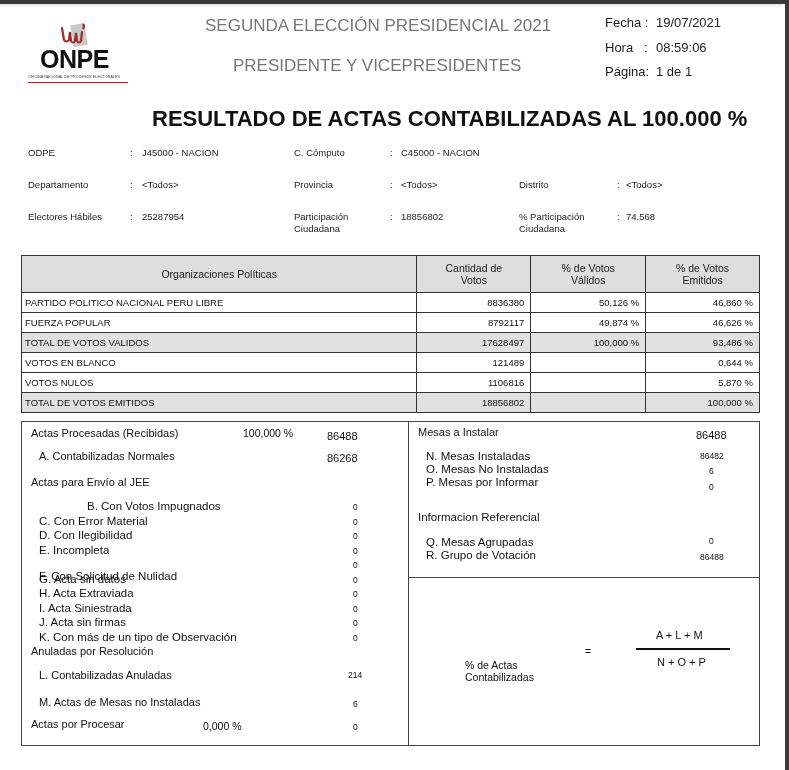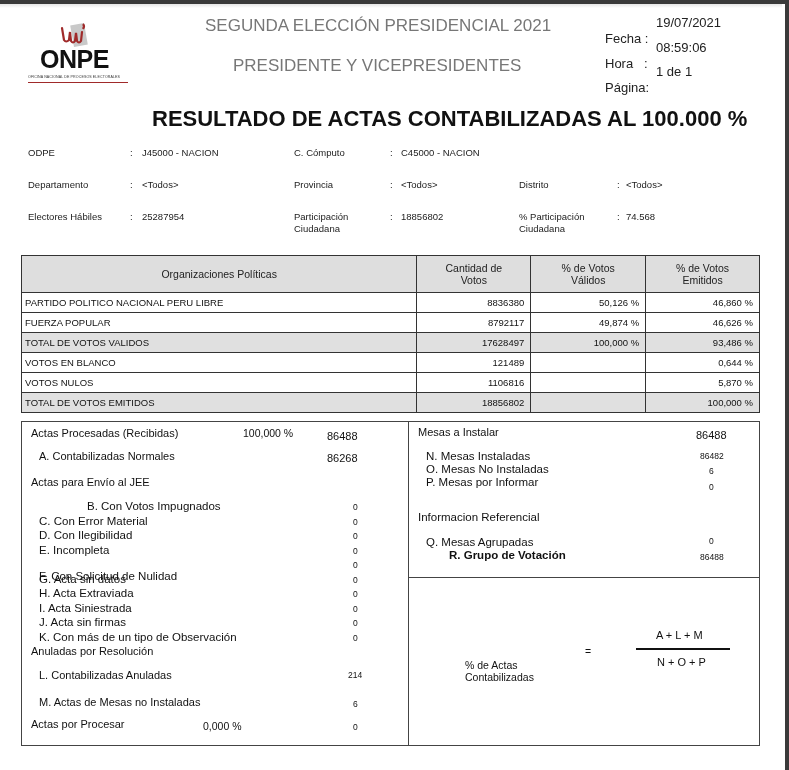--- a/index.html
+++ b/index.html
@@ -13,21 +13,21 @@
   .logo .hand { position: absolute; left: 34px; top: 4px; width: 30px; height: 28px; }
   .logo .word { position: absolute; left: 14px; top: 31px; font-family: "Liberation Sans", sans-serif; font-weight: bold; font-size: 25px; letter-spacing: -0.5px; color: #111; line-height: 1; }
   .logo .sub { position: absolute; left: 2px; top: 59px; font-size: 3.6px; color: #333; white-space: nowrap; letter-spacing: 0.1px; }
   .logo .line { position: absolute; left: 2px; top: 66px; width: 100px; height: 1px; background: #a02a2a; }
 
   .h-title1 { position: absolute; left: 205px; top: 16px; font-size: 17px; color: #777; }
   .h-title2 { position: absolute; left: 233px; top: 56px; font-size: 17px; color: #777; }
   .h-main { position: absolute; left: 152px; top: 106px; font-size: 22px; color: #111; font-weight: bold; }
 
   .meta { position: absolute; left: 605px; font-size: 13px; color: #222; }
-  .meta .lbl { display: inline-block; margin-top: 16px; }
+  .meta .lbl { display: inline-block; }
   .meta .val { position: absolute; left: 51px; white-space: nowrap; }
 
   .f { position: absolute; font-size: 9.5px; color: #222; line-height: 12px; }
 
   table.results { position: absolute; left: 21px; top: 255px; width: 739px; border-collapse: collapse; font-size: 9.5px; }
   table.results th, table.results td { border: 1.5px solid #333; }
   table.results th { background: #dedede; font-weight: normal; height: 37px; font-size: 10.5px; line-height: 12px; color: #222; }
   table.results td { height: 20px; padding: 0 3px; color: #111; }
   table.results td.num { text-align: right; padding-right: 6px; }
   table.results tr.total td { background: #e0e0e0; }
@@ -217,21 +217,21 @@
 <div class="t t13" style="left:696px;top:429px;">86488</div>
 <div class="t sub-item" style="left:426px;top:450px;">N. Mesas Instaladas</div>
 <div class="t t9" style="left:700px;top:451px;">86482</div>
 <div class="t sub-item" style="left:426px;top:463px;">O. Mesas No Instaladas</div>
 <div class="t t9" style="left:709px;top:466px;">6</div>
 <div class="t sub-item" style="left:426px;top:476px;">P. Mesas por Informar</div>
 <div class="t t9" style="left:709px;top:482px;">0</div>
 <div class="t t12" style="left:418px;top:511px;">Informacion Referencial</div>
 <div class="t sub-item" style="left:426px;top:536px;">Q. Mesas Agrupadas</div>
 <div class="t t9" style="left:709px;top:536px;">0</div>
-<div class="t sub-item" style="left:449px;top:549px;font-weight:bold;">R. Grupo de Votación</div>
+<div class="t sub-item" style="left:426px;top:549px;">R. Grupo de Votación</div>
 <div class="t t9" style="left:700px;top:552px;">86488</div>
 
 <div class="t" style="left:465px;top:639px;font-size:10.5px;text-align:left;width:80px;line-height:12px;margin-top:20px;">
   <div>% de Actas</div>
   <div>Contabilizadas</div>
 </div>
 <div class="t" style="left:585px;top:645px;font-size:10.5px;">=</div>
 <div class="t" style="left:656px;top:629px;font-size:11px;">A + L + M</div>
 <div class="frac-line"></div>
 <div class="t" style="left:657px;top:656px;font-size:11px;">N + O + P</div>

